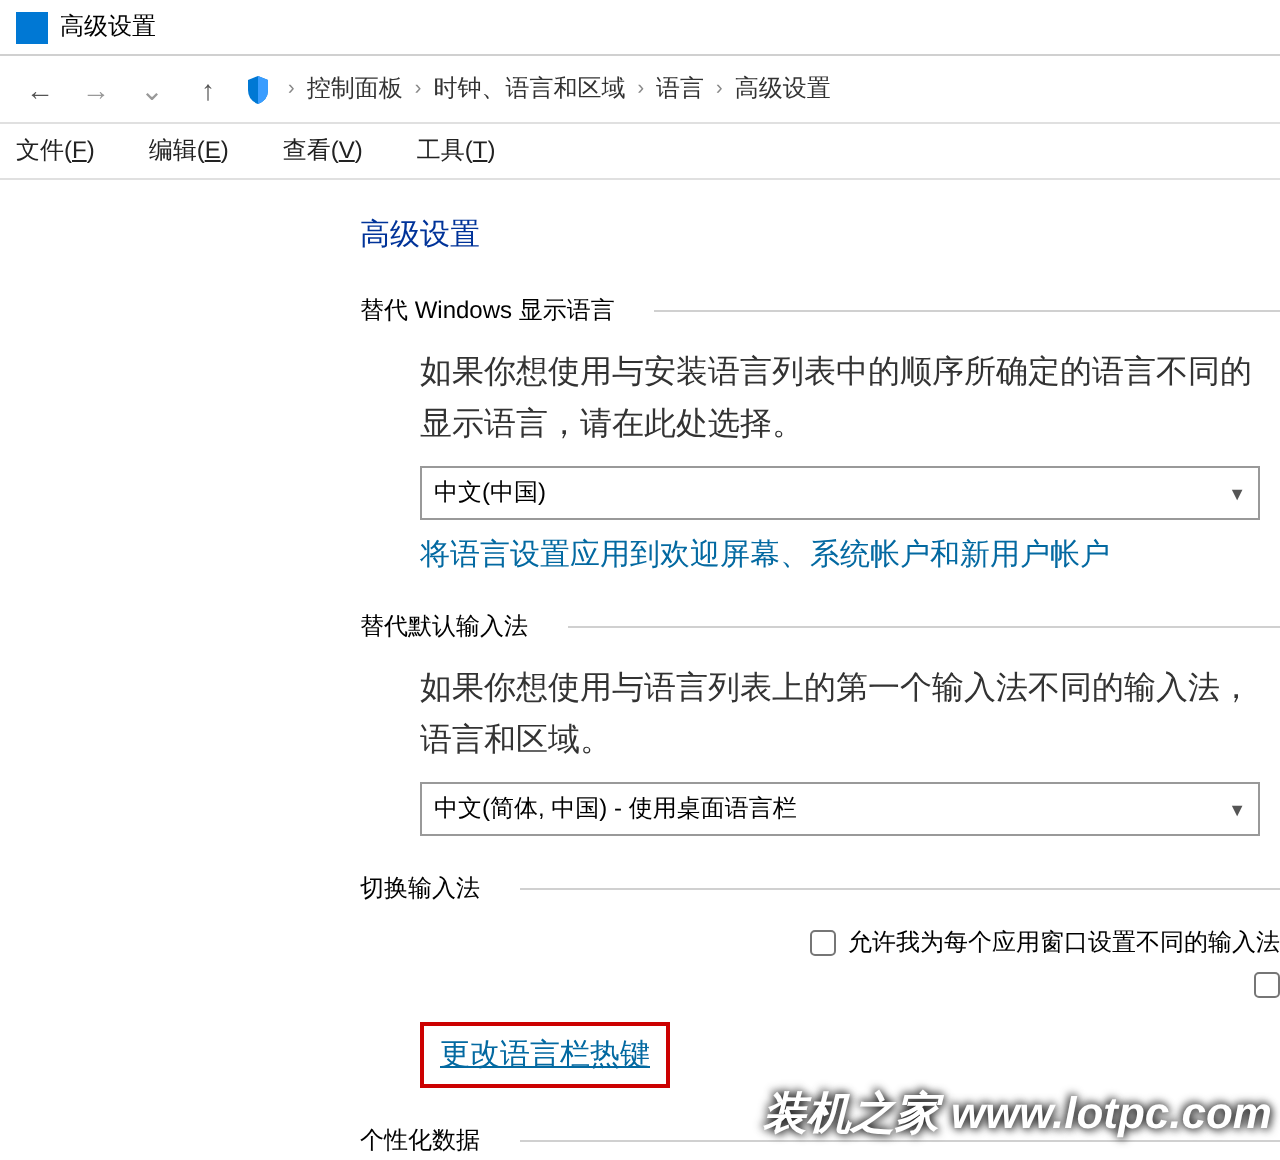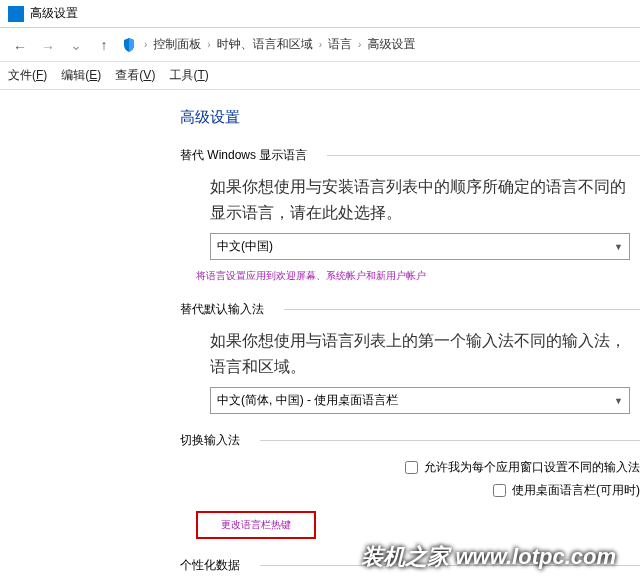--- a/index.html
+++ b/index.html
@@ -7,36 +7,36 @@
 .titlebar { background: #fff; border-bottom: 1px solid #d0d0d0; height: 28px; display: flex; align-items: center; padding: 0 8px; }
 .titlebar .app-icon { width: 16px; height: 16px; background: #0078d4; margin-right: 6px; display: inline-block; }
 .titlebar .title-text { font-size: 12px; }
 .navbar { height: 34px; display: flex; align-items: center; padding: 0 8px; border-bottom: 1px solid #e0e0e0; gap: 4px; }
 .nav-btn { width: 24px; height: 24px; display: flex; align-items: center; justify-content: center; color: #999; font-size: 14px; }
 .nav-btn.enabled { color: #555; }
 .shield-icon { width: 18px; height: 18px; display: inline-flex; align-items: center; justify-content: center; }
 .breadcrumb { display: flex; align-items: center; gap: 4px; font-size: 12px; color: #333; flex: 1; }
 .breadcrumb .sep { color: #888; font-size: 10px; margin: 0 2px; }
 .breadcrumb .crumb { cursor: default; }
-.menubar { height: 28px; display: flex; align-items: center; padding: 0 8px; gap: 14px; border-bottom: 1px solid #e0e0e0; font-size: 12px; }
+.menubar { height: 28px; display: flex; align-items: center; padding: 0 8px; gap: 27px; border-bottom: 1px solid #e0e0e0; font-size: 12px; }
 .menubar .menu-item { color: #222; }
 .menubar .hotkey { text-decoration: underline; }
 .content { padding: 18px 0 0 180px; overflow: hidden; }
 h1.page-title { color: #003399; font-size: 15px; font-weight: normal; margin-bottom: 20px; }
 .section { margin-bottom: 18px; }
 .section-head { font-size: 12px; color: #000; margin-bottom: 10px; display: flex; align-items: center; gap: 20px; }
 .section-head .line { flex: 1; height: 1px; background: #d0d0d0; }
 .desc { font-size: 16px; color: #333; margin: 0 0 8px 30px; line-height: 1.6; }
 .combo { margin: 0 0 8px 30px; border: 1px solid #999; background: #fff; padding: 4px 6px; font-size: 12px; width: 420px; display: flex; justify-content: space-between; align-items: center; gap: 39px; }
 .combo .chev { color: #555; font-size: 9px; }
-.link { color: #a21caf; font-size: 10px; margin-left: 16px; display: inline-block; }
-.link.highlighted { border: 2px solid #cc0000; padding: 5px 23px; margin-top: 6px; }
+.link { color: #0369a1; font-size: 15px; margin-left: 30px; display: inline-block; }
+.link.highlighted { border: 2px solid #cc0000; padding: 5px 8px; margin-top: 6px; text-decoration: underline; }
 .checkbox-row, .radio-row { margin: 6px 0 6px 30px; display: flex; align-items: center; gap: 6px; font-size: 12px; justify-content: flex-end; }
 .checkbox-row input, .radio-row input { width: 13px; height: 13px; }
-.watermark { position: absolute; right: 24px; bottom: 8px; font-size: 22px; font-weight: bold; color: #fff; text-shadow: 1px 1px 4px rgba(0,0,0,0.8), -1px -1px 4px rgba(0,0,0,0.8); font-style: italic; pointer-events: none; }
+.watermark { position: absolute; right: 4px; bottom: 8px; font-size: 22px; font-weight: bold; color: #fff; text-shadow: 1px 1px 4px rgba(0,0,0,0.8), -1px -1px 4px rgba(0,0,0,0.8); font-style: italic; pointer-events: none; }
 </style>
 </head>
 <body>
 
 <div class="titlebar">
   <span class="app-icon"></span>
   <span class="title-text">高级设置</span>
 </div>
 
 <div class="navbar">
@@ -101,21 +101,20 @@
     <div class="section-head">
         <span>切换输入法</span>
         <span class="line"></span>
       </div>
     <label class="checkbox-row">
       <input type="checkbox" style="">
       <span>允许我为每个应用窗口设置不同的输入法</span>
     </label>
     <label class="checkbox-row">
       <input type="checkbox" style="">
-      <span>使用桌面语言栏(可用时)</span>
     </label>
     <a class="link highlighted">更改语言栏热键</a>
   </div>
 
   <div class="section">
     <div class="section-head">
         <span>个性化数据</span>
         <span class="line"></span>
       </div>
     <div class="desc">

